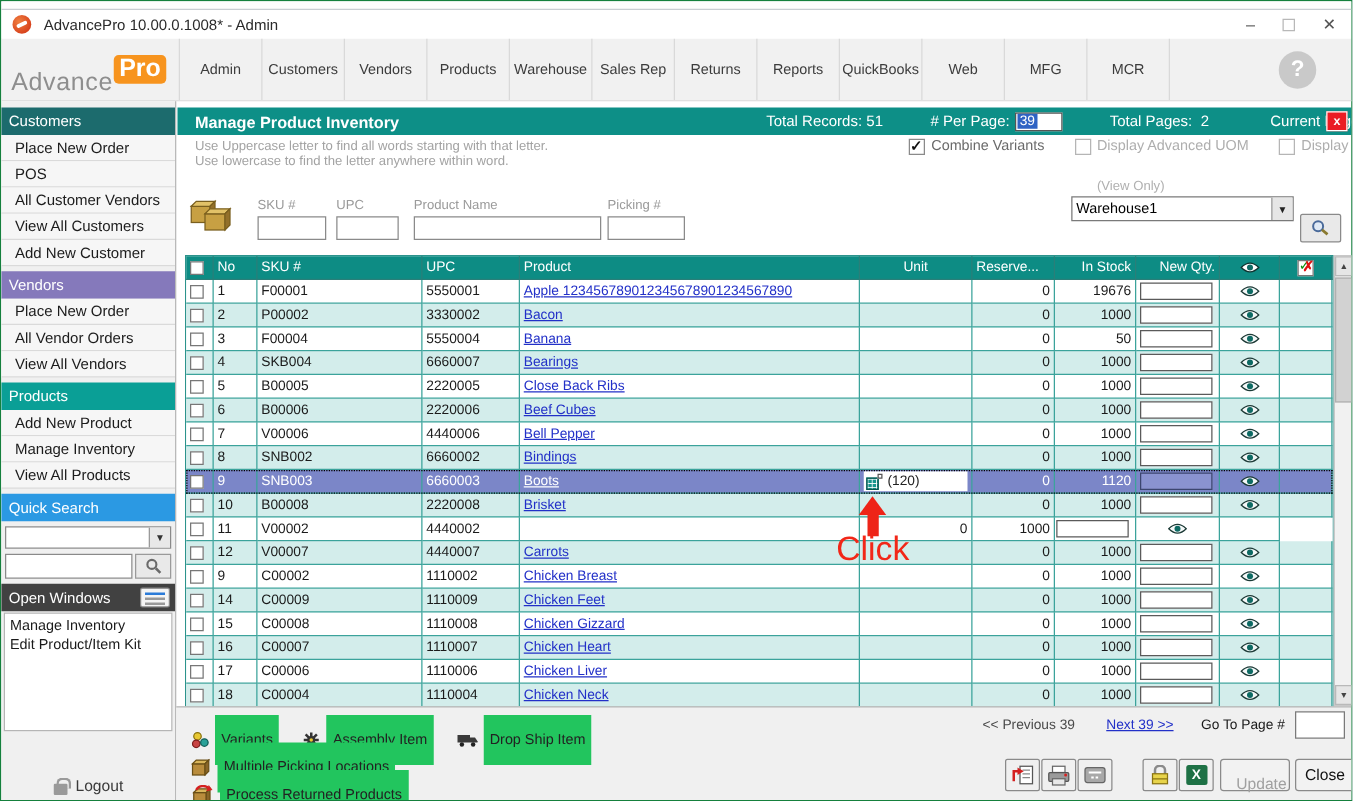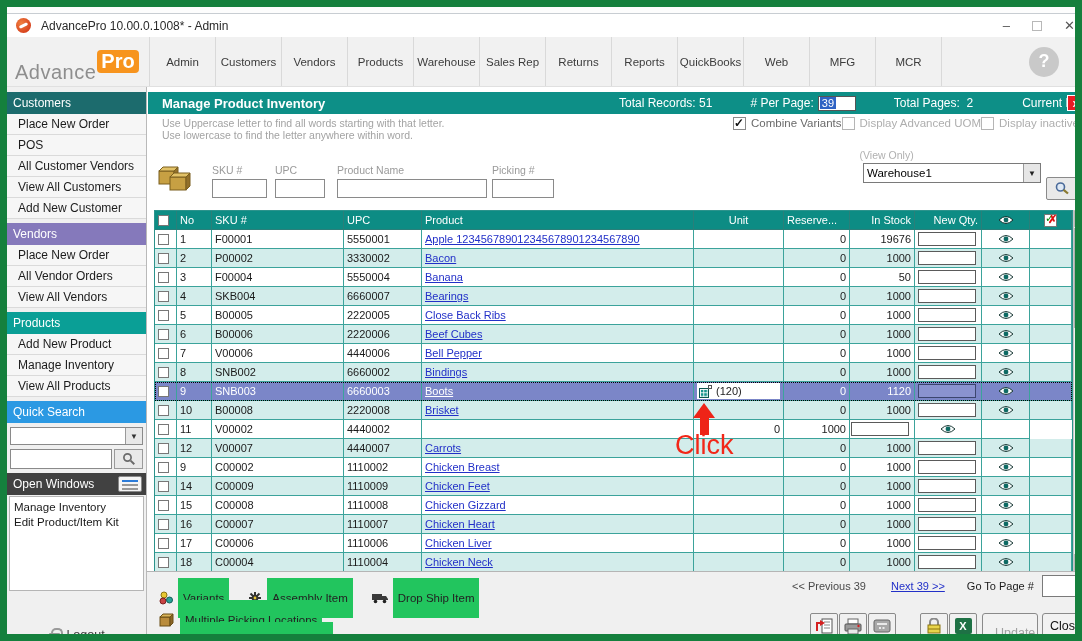--- a/index.html
+++ b/index.html
@@ -1,19 +1,19 @@
 <!DOCTYPE html>
 <html><head>
 <meta charset="utf-8">
 <style>
   * { margin:0; padding:0; box-sizing:border-box; }
   html,body { background:#cfd6dd; }
   body { font-family:"Liberation Sans", sans-serif; }
   .app { position:relative; width:1082px; height:641px; background:#fff; overflow:hidden;
-         border:7px solid #15803d;text-decoration:underline; }
+         border:1px solid #15803d;text-decoration:underline; }
 
   
   .top-sliver { position:absolute; left:0; top:0; width:1082px; height:7px; background:#fdfdfd; border-bottom:1px solid #c8cdd2; }
 
   
   .titlebar { position:absolute; left:0; top:7px; width:1082px; height:23px; background:#ffffff; display:flex; align-items:center; }
   .app-icon { width:15px; height:15px; margin-left:9px; border-radius:50%;
               background:radial-gradient(circle at 35% 35%, #f08040, #d8441e 70%); position:relative; }
   .app-icon::after { content:""; position:absolute; left:3px; top:6px; width:9px; height:3px; background:#fff; border-radius:2px; transform:rotate(-25deg); }
   .title-text { margin-left:10px; font-size:12px; color:#2a2a2a; }
@@ -56,21 +56,21 @@
   .page-title { font-size:13px; font-weight:bold; margin-left:14px; }
   .ph-stats { position:absolute; left:471px; display:flex; align-items:center; font-size:12px; }
   .ph-label { white-space:nowrap; }
   .pp-input { width:38px; height:15px; background:#fff; border:1px solid #555; margin-left:4px; font-size:11px; display:flex; align-items:center; padding-left:1px; }
   .pp-sel { background:#2f63c4; color:#fff; padding:0 2px; }
   .ph-gap1 { margin-left:38px; } .ph-gap2 { margin-left:49px; }
   .red-x { position:absolute; right:5px; top:3px; width:17px; height:16px; background:#ea1c24; border:1px solid #fff; color:#fff; font-size:10px; font-weight:bold; display:flex; align-items:center; justify-content:center; cursor:pointer; }
 
   
   .instructions { position:absolute; left:155px; top:110px; font-size:10.5px; color:#a3a3a3; line-height:12px; }
-  .options-row { position:absolute; left:726px; top:110px; display:flex; gap:0; width:323px; }
+  .options-row { position:absolute; left:726px; top:110px; display:flex; gap:24px; width:323px; }
   .opt { position:relative; display:flex; align-items:flex-start; gap:5px; font-size:11.5px; white-space:nowrap; }
   .wcb { width:13px; height:13px; background:#fff; border:1px solid #8a8a8a; position:relative; flex:0 0 13px; }
   .wcb.checked::after { content:"✓"; position:absolute; left:0px; top:-2px; font-size:12px; font-weight:bold; color:#111; }
   .opt-label { color:#6a6a6a; }
   .opt.disabled .opt-label { color:#aeaeae; }
   .opt.disabled .wcb { border-color:#b5b5b5; }
   .opt-note { position:absolute; left:18px; top:32px; font-size:10.5px; color:#b0b0b0; }
 
   
   .boxes-icon { position:absolute; left:150px; top:156px; }

